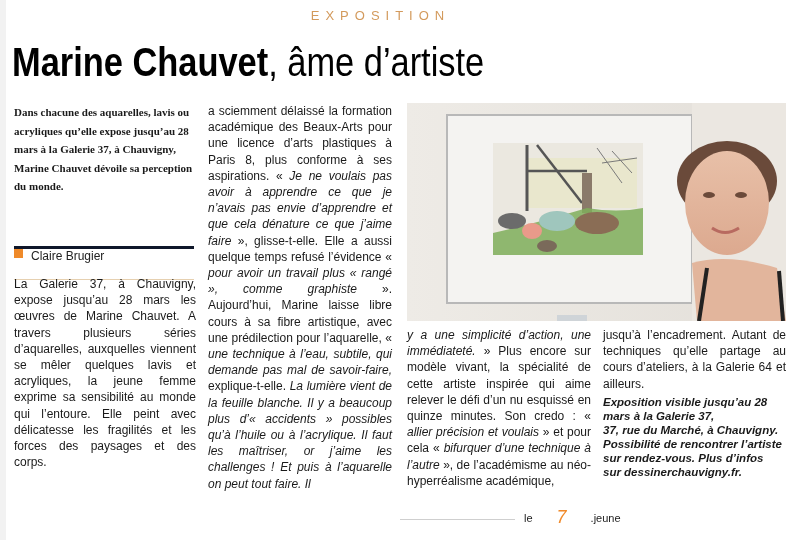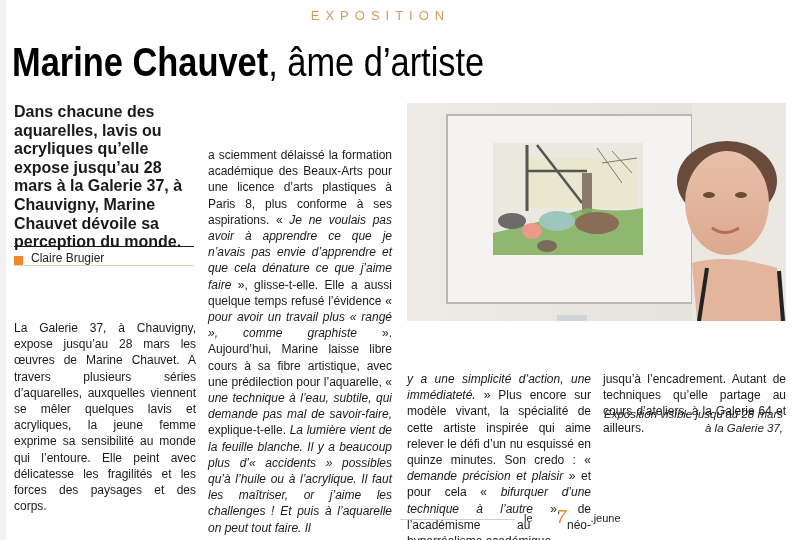--- a/index.html
+++ b/index.html
@@ -3,31 +3,31 @@
 <meta charset="utf-8">
 <style>
   * { margin:0; padding:0; box-sizing:border-box; }
   html, body { width:800px; height:540px; background:#ffffff; overflow:hidden; }
   body { position:relative; font-family:"DejaVu Sans Condensed","DejaVu Sans", sans-serif; color:#1a1a1a; }
   .left-edge { position:absolute; left:0; top:0; width:6px; height:540px; background:#f2f2f2; }
   .kicker { position:absolute; top:8px; left:0; width:761px; text-align:center; font-family:"Liberation Sans", sans-serif; font-size:13px; letter-spacing:6px; color:#d39a5c; }
   .headline { position:absolute; top:38px; left:12px; font-family:"Liberation Sans", sans-serif; font-size:40px; line-height:48px; color:#000; transform:scaleX(0.86); transform-origin:left top; white-space:nowrap; }
   .headline b { font-weight:bold; }
   .headline span.light { font-weight:normal; }
-  .lede { position:absolute; top:103px; left:14px; width:180px; font-family:Liberation Sans, sans-serif; font-weight:bold; font-size:16px; line-height:18.6px; color:#1a1a1a; }
-  .byline { position:absolute; top:246px; left:14px; width:180px; height:20px; border-top:1px solid #0f172a; border-bottom:1px solid #e6d0b0; display:flex; align-items:flex-end; font-family:"Liberation Sans", sans-serif; font-size:12px; color:#222; }
+  .lede { position:absolute; top:103px; left:14px; width:180px; font-family:Liberation Serif, serif; font-weight:bold; font-size:11px; line-height:18.6px; color:#1a1a1a; }
+  .byline { position:absolute; top:246px; left:14px; width:180px; height:34px; border-top:3px solid #0f172a; border-bottom:1px solid #e6d0b0; display:flex; align-items:flex-start; font-family:"Liberation Sans", sans-serif; font-size:12px; color:#222; }
   .byline .sq { width:9px; height:9px; background:#ef8a2a; margin:0 8px 0 0; }
-  .col { position:absolute; font-family:"Liberation Sans", sans-serif; font-size:12px; line-height:16.2px; text-align:justify; color:#1a1a1a;margin-top:44px; }
+  .col { position:absolute; font-family:"Liberation Sans", sans-serif; font-size:12px; line-height:16.2px; text-align:justify; color:#1a1a1a; }
   .col p { margin:0; }
   .col i { font-style:italic; }
   .c1 { top:276px; left:14px; width:182px; }
   .c2 { top:103px; left:208px; width:184px; }
   .c3 { top:327px; left:407px; width:184px; }
   .c4 { top:327px; left:603px; width:183px; }
-  .info { position:absolute; top:407px; left:603px; width:180px; font-family:"Liberation Sans", sans-serif; font-style:italic; font-size:11.5px; line-height:14px; text-align:right; color:#1a1a1a; }
+  .info { position:absolute; top:395px; left:603px; width:180px; font-family:"Liberation Sans", sans-serif; font-style:italic; font-size:11.5px; line-height:14px; text-align:left; color:#1a1a1a;font-weight:bold; }
   .photo { position:absolute; top:103px; left:407px; width:379px; height:218px; background:#e9e6e1; overflow:hidden; }
   .footer-line { position:absolute; top:519px; left:400px; width:115px; height:1px; background:#cfcfcf; }
   .footer { position:absolute; top:510px; left:524px; font-family:"Liberation Sans", sans-serif; font-size:11px; color:#222; white-space:nowrap; display:flex; align-items:flex-end;gap:23px; }
   .footer .seven { color:#f08a2a; font-size:18px; font-style:italic; line-height:14px; margin:0 1px; }
 </style>
 </head>
 <body>
 
 <div class="left-edge"></div>
 
@@ -86,29 +86,31 @@
     <ellipse cx="302" cy="92" rx="6" ry="3" fill="#6b4a3a"></ellipse>
     <ellipse cx="334" cy="92" rx="6" ry="3" fill="#6b4a3a"></ellipse>
     <path d="M305 125 Q318 134 332 125" stroke="#b86a60" stroke-width="3" fill="none"></path>
     <path d="M285 160 Q320 150 370 165 L379 218 L290 218 Z" fill="#e2b59c"></path>
     <line x1="300" y1="165" x2="292" y2="218" stroke="#222" stroke-width="4"></line>
     <line x1="372" y1="168" x2="376" y2="218" stroke="#222" stroke-width="4"></line>
   </svg>
 </div>
 
 <div class="col c3">
-  <p><i>y a une simplicité d’action, une immédiateté.</i><span> » Plus encore sur modèle vivant, la spécialité de cette artiste inspirée qui aime relever le défi d’un nu esquissé en quinze minutes. Son credo : « </span><i>demande précision et plaisir</i><span> » et pour cela « </span><i>bifurquer d’une technique à l’autre</i><span> », de l’académisme au néo-hyperréalisme académique,</span></p>
+  <p><i>y a une simplicité d’action, une immédiateté.</i><span> » Plus encore sur modèle vivant, la spécialité de cette artiste inspirée qui aime relever le défi d’un nu esquissé en quinze minutes. Son credo : « </span><i>allier précision et voulais</i><span> » et pour cela « </span><i>bifurquer d’une technique à l’autre</i><span> », de l’académisme au néo-hyperréalisme académique,</span></p>
 </div>
 
 <div class="col c4">
   <p>jusqu’à l’encadrement. Autant de techniques qu’elle partage au cours d’ateliers, à la Galerie 64 et ailleurs.</p>
 </div>
 
 <div class="info">
   <div>Exposition visible jusqu’au 28 mars à la Galerie 37,</div>
+  <div>37, rue du Marché, à Chauvigny.</div>
+  <div>Possibilité de rencontrer l’artiste sur rendez-vous. Plus d’infos sur dessinerchauvigny.fr.</div>
 </div>
 
 <div class="footer-line"></div>
 <div class="footer">
   <span>le</span>
     <span class="seven">7</span>
     <span>.jeune</span>
 </div>
 
 </body></html>

